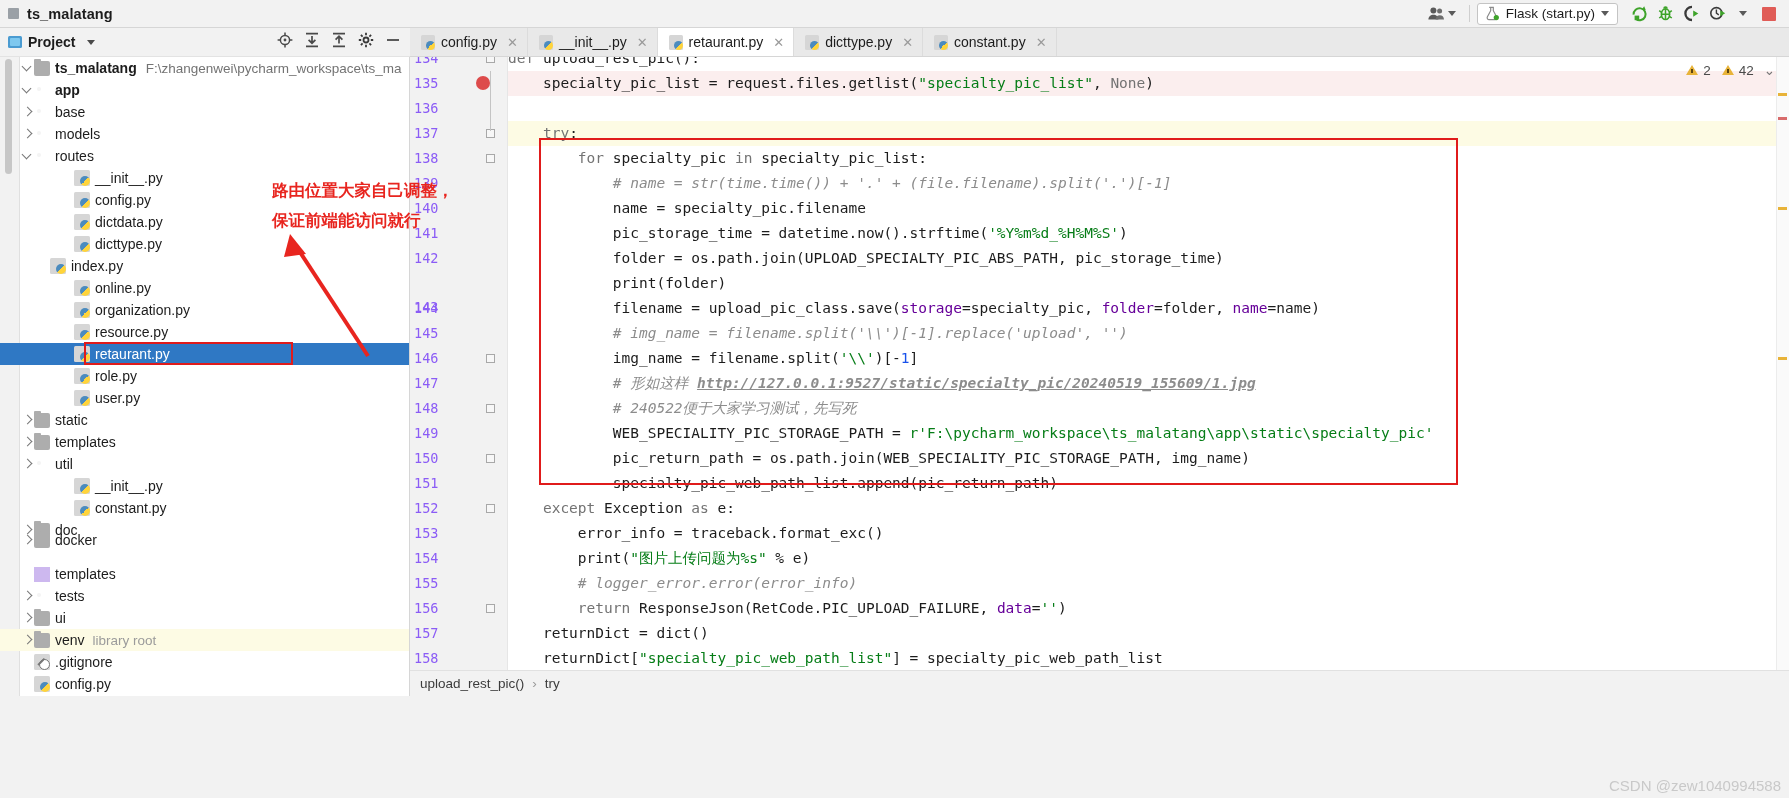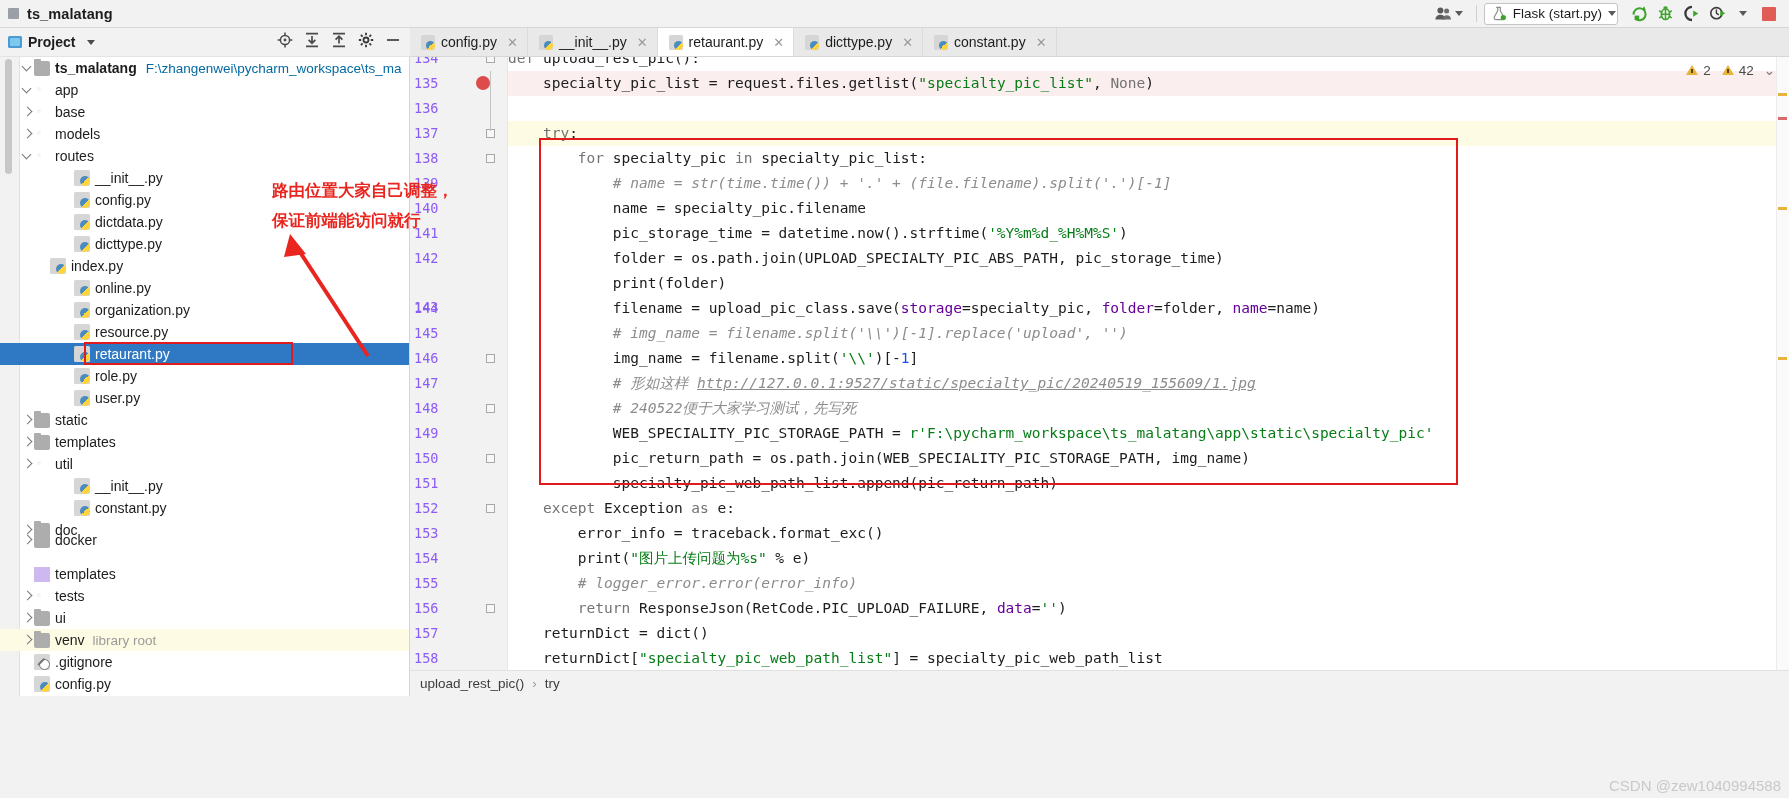--- a/index.html
+++ b/index.html
@@ -21,21 +21,21 @@
     width: 11px; height: 11px; background: #9aa0a6; margin-left: 8px; margin-right: 8px;
     border-radius: 1px;
   }
   .tb-title { font-size: 14.5px; font-weight: bold; color: #1c1c1c; letter-spacing: .1px; }
   .tb-right { margin-left: auto; display: flex; align-items: center; height: 28px; padding-right: 8px; }
   .tb-users { display: flex; align-items: center; gap: 3px; padding: 0 6px; }
   .tb-users svg { display: block; }
   .tb-sep { width: 1px; height: 17px; background: #cfcfcf; margin: 0 7px; }
   .runcfg {
     display: flex; align-items: center; gap: 6px;
-    height: 22px; padding: 0 1px 0 7px;
+    height: 22px; padding: 0 8px 0 7px;
     background: #fff; border: 1px solid #c4c4c4; border-radius: 3px;
     font-size: 13.5px; color: #1c1c1c; white-space: nowrap;
   }
   .runcfg .flask-ico { position: relative; width: 15px; height: 15px; }
   .tb-actions { display: flex; align-items: center; gap: 2px; margin-left: 9px; }
   .tb-btn { width: 24px; height: 24px; display: flex; align-items: center; justify-content: center; }
   .caret { width: 0; height: 0; border-left: 4px solid transparent; border-right: 4px solid transparent; border-top: 5px solid #5a5a5a; }
   .stopsq { width: 14px; height: 14px; background: #e05c57; border-radius: 1px; }
 
   
@@ -77,21 +77,21 @@
   .ico.folder-tpl { background:#cdb8ef; }
   .ico.folder-tpl:before { background:#cdb8ef; }
   .ico.py { width:15px; height:16px; background:#d6d6d6; border-radius:1.5px; }
   .ico.py:before { content:""; position:absolute; right:0; bottom:0; width:10px; height:10px; border-radius:50%;
       background: linear-gradient(135deg, #4b8bbe 0 50%, #ffd43b 50% 100%); }
   .ico.git { width:15px; height:16px; background:#d6d6d6; border-radius:1.5px; }
   .ico.git:before { content:""; position:absolute; right:0; bottom:0; width:9px; height:9px; border-radius:50%; border:1.7px solid #777; background:#fff;}
   .ico.git:after { content:""; position:absolute; right:3px; bottom:4px; width:9px; height:1.7px; background:#777; transform:rotate(-45deg); transform-origin:left;}
   .rlabel { }
   .rlabel.bold { font-weight: bold; }
-  .rpath { color: #0369a1; margin-left: 9px; font-size: 13.5px; }
+  .rpath { color: #737373; margin-left: 9px; font-size: 13.5px; }
   .rlib { color: #9b9b9b; margin-left: 8px; font-size: 13.5px; }
   .indent-1 { padding-left: 20px; }
   .indent-2 { }
   .indent-3 { padding-left: 60px; }
   .tree-hscroll { position:absolute; left:45px; bottom:3px; width:320px; height:9px; background:#cacaca; border-radius:5px;}
 
   
   .tabbar {
     position: absolute; left: 410px; top: 28px; width: 1379px; height: 29px;
     background: #e9e9e9; display: flex; align-items: stretch; border-bottom: 1px solid #d6d6d6;
@@ -136,21 +136,21 @@
   .bp { position:absolute; left: 66px; width: 14px; height: 14px; border-radius: 50%; background:#dd4b4b; }
   .foldmark { position:absolute; left: 76px; width: 9px; height: 9px; border: 1px solid #a8a8a8; background:#f7f7f7; }
   .foldline { position:absolute; left: 80px; width: 1px; background:#c4c4c4; }
 
   
   .kw  { color: #737373; }
   .str { color: #067d17; }
   .num-lit { color: #1750eb; }
   .cmt { color: #8c8c8c; font-style: italic; }
   .kwarg { color: #660099; }
-  .ulink { text-decoration: underline; }
+  .ulink { text-decoration: underline; font-weight: bold; }
 
   
   .redbox {
     position: absolute; border: 2.5px solid #e01b1b; pointer-events: none;
   }
   .redbox-tree {
     position: absolute; border: 2.5px solid #e01b1b; pointer-events: none;
   }
   .ann-text {
     position: absolute; color: #e8251f; font-weight: bold; font-size: 16.5px;
@@ -296,21 +296,21 @@
     <div class="tree-gutter">
       <div class="tree-scroll-thumb"></div>
     </div>
     <div id="tree-rows">
         <div class="row indent-0" style="top: 0px; position: absolute; left: 0px; right: 0px;">
           <span class="arrow down"></span>
           <span class="ico folder"></span>
           <span class="rlabel bold">ts_malatang</span>
           <span class="rpath">F:\zhangenwei\pycharm_workspace\ts_ma</span>
         </div>
-        <div class="row indent-1" style="top: 22px; position: absolute; left: 0px; right: 0px;">
+        <div class="row indent-1" style="top: 22px; position: absolute; left: 0px; right: 0px; font-weight: bold;">
           <span class="arrow down"></span>
           <span class="ico folder-src"></span>
           <span class="rlabel">app</span>
         </div>
         <div class="row indent-2" style="top: 44px; position: absolute; left: 0px; right: 0px;">
           <span class="arrow right"></span>
           <span class="ico folder-src"></span>
           <span class="rlabel">base</span>
         </div>
         <div class="row indent-2" style="top: 66px; position: absolute; left: 0px; right: 0px;">

